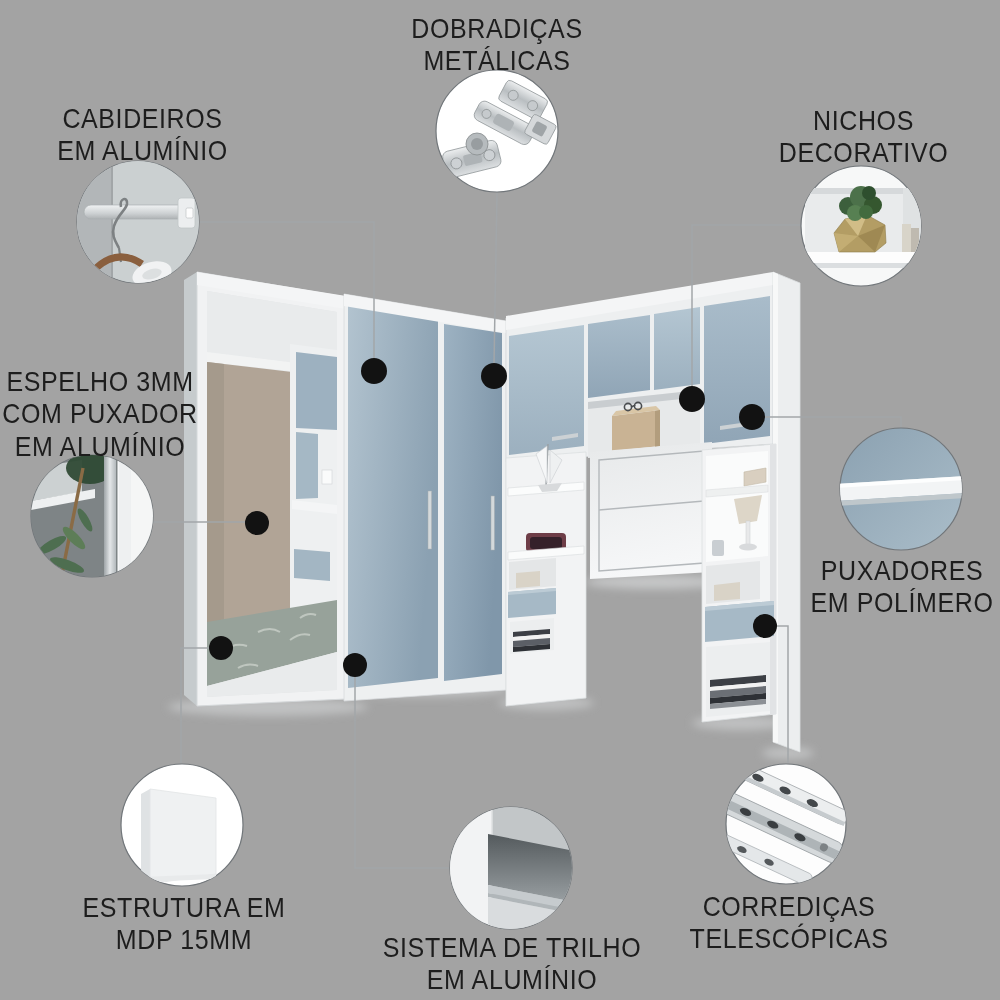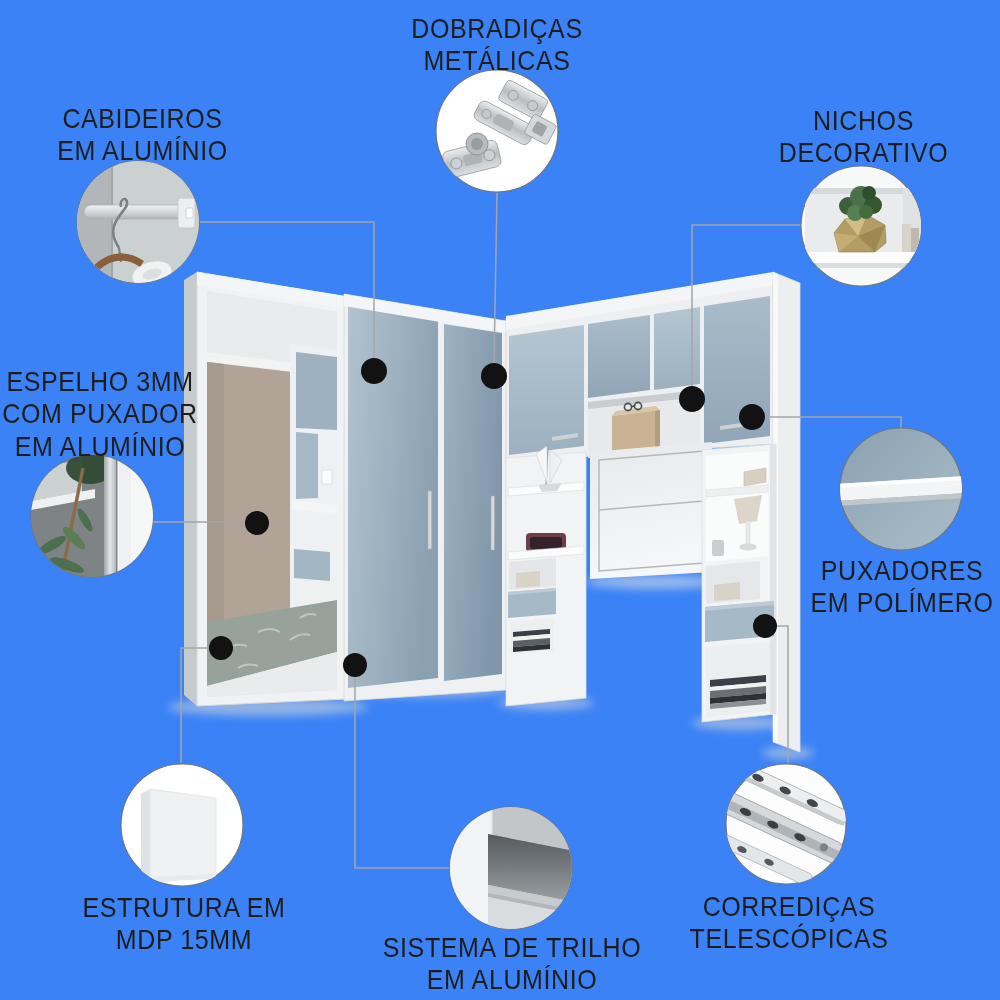--- a/index.html
+++ b/index.html
@@ -1,16 +1,16 @@
 <!DOCTYPE html>
 <html><head>
 <meta charset="utf-8">
 <style>
   html,body{margin:0;padding:0;background:#ffffff;}
-  .stage{position:relative;width:1000px;height:1000px;background:#3b82f6;overflow:hidden;
+  .stage{position:relative;width:1000px;height:1000px;background:#a3a3a3;overflow:hidden;
          font-family:"Liberation Sans","DejaVu Sans",sans-serif;}
   .stage svg{position:absolute;left:0;top:0;}
   .callout-label{
     position:absolute;
     color:#1d1d1d;
     font-size:25px;
     line-height:1.16;
     letter-spacing:0.6px;
     text-align:center;
     white-space:pre-line;

